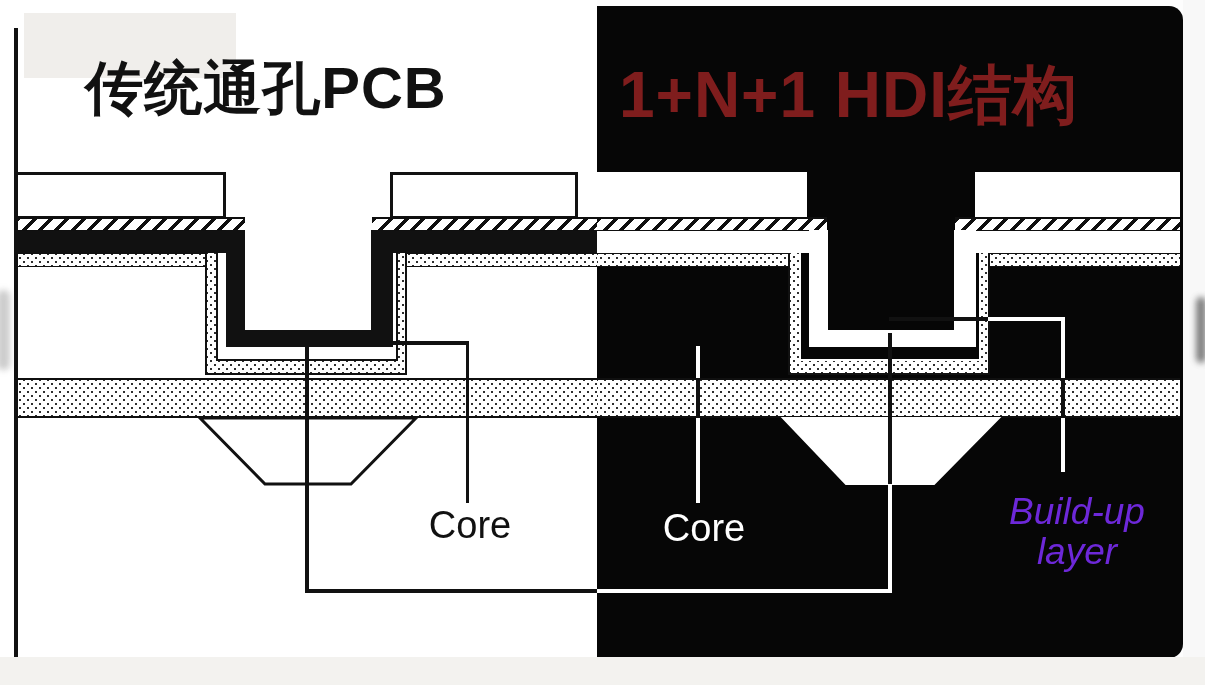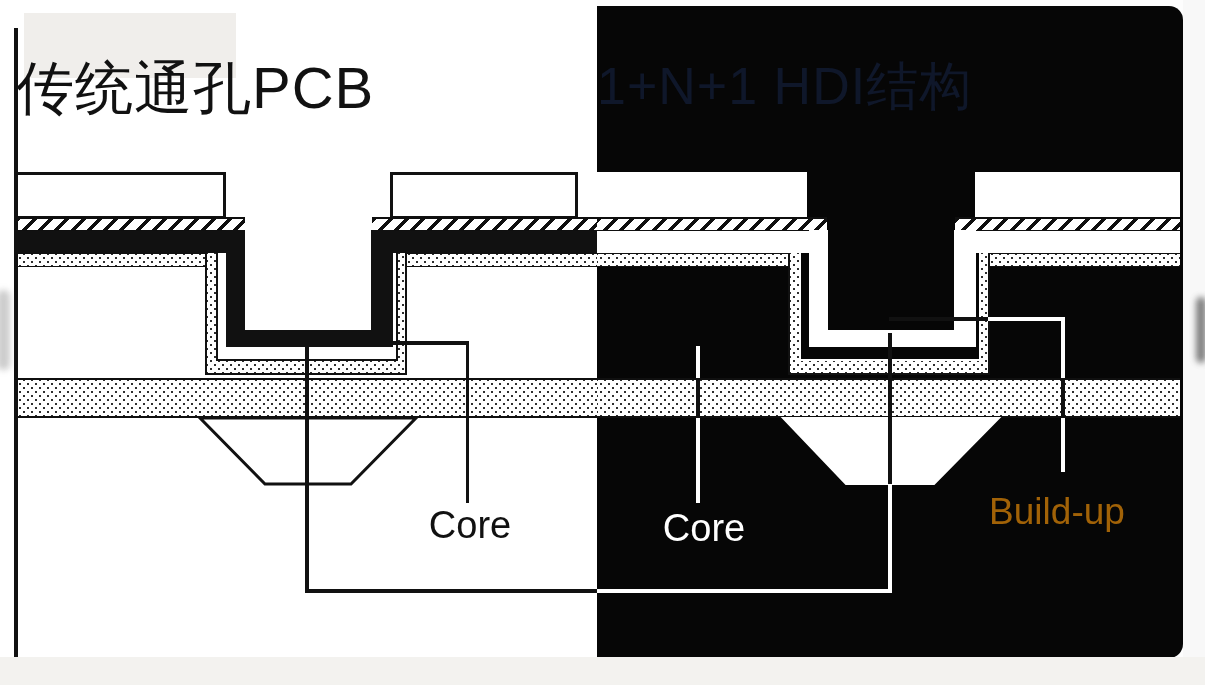--- a/index.html
+++ b/index.html
@@ -12,40 +12,40 @@
         background-image:radial-gradient(#2e2e2e 1.1px, transparent 1.35px),
                          radial-gradient(#2e2e2e 1.1px, transparent 1.35px);
         background-size:8px 8px;background-position:0 0,4px 4px;}
   .hatch{background:repeating-linear-gradient(135deg,#0f0f0f 0 3.5px,#ffffff 3.5px 11.5px);
          border-top:2.5px solid #0f0f0f;border-bottom:2.5px solid #0f0f0f;box-sizing:border-box;}
   .strip{border-top:2.5px solid #0f0f0f;border-bottom:2.5px solid #0f0f0f;box-sizing:border-box;}
   .padL{background:#fff;border:3.5px solid #111;box-sizing:border-box;}
   .padR{background:#fff;box-sizing:border-box;}
   .ink{background:var(--ink,#111);}
   .wht{background:#fff;}
-  .title{font-weight:400;text-align:left;white-space:nowrap;letter-spacing:1px;}
+  .title{font-weight:700;text-align:center;white-space:nowrap;letter-spacing:1px;}
   .lbl{text-align:center;line-height:1.05;}
   .pocket{border:2.5px solid #111;border-top:none;box-sizing:border-box;}
   .clearL{background:#fff;border:2px solid #111;border-top:none;box-sizing:border-box;}
   .clearR{background:var(--right_background,#060606);border:2px solid #fff;border-top:none;box-sizing:border-box;}
   .smudge{filter:blur(3px);border-radius:6px;}
 </style>
 </head>
 <body>
 
 <div class="stage">
 
   <div class="abs" style="left:1183px;top:0;width:22px;height:658px;background:var(--page_margin,#f8f8f8);"></div>
   <div class="abs" style="left:0;top:0;width:597px;height:658px;background:var(--left_background,#fff);"></div>
   <div class="abs" style="left:24px;top:13px;width:212px;height:65px;background:#f0eeeb;"></div>
 
   <div class="abs" style="left:597px;top:6px;width:586px;height:652px;background:var(--right_background,#060606);border-radius:0 14px 14px 0;"></div>
 
   <div class="abs title" style="left:16px;top:50px;width:500px;font-size:58px;color:var(--ink,#111);">传统通孔PCB</div>
-  <div class="abs title" style="left:597px;top:52px;width:503px;font-size:52px;color:#0f172a;">1+N+1 HDI结构</div>
+  <div class="abs title" style="left:597px;top:52px;width:503px;font-size:64px;color:#7f1d1d;">1+N+1 HDI结构</div>
 
   <div class="abs padL" style="left:15px;top:172px;width:211px;height:47px;"></div>
   <div class="abs padL" style="left:390px;top:172px;width:188px;height:47px;"></div>
 
   <div class="abs hatch" style="left:16px;top:217px;width:229px;height:15px;"></div>
   <div class="abs hatch" style="left:372px;top:217px;width:225px;height:15px;"></div>
 
   <div class="abs ink" style="left:16px;top:231px;width:229px;height:23px;"></div>
   <div class="abs ink" style="left:371px;top:231px;width:226px;height:23px;"></div>
 
@@ -97,21 +97,22 @@
   <div class="abs wht" style="left:696px;top:418px;width:3.5px;height:85px;"></div>
 
   <div class="abs ink" style="left:889px;top:317px;width:99px;height:3.5px;"></div>
   <div class="abs wht" style="left:988px;top:317px;width:76px;height:3.5px;"></div>
   <div class="abs wht" style="left:1061px;top:317px;width:3.5px;height:61px;"></div>
   <div class="abs ink" style="left:1061px;top:378px;width:3.5px;height:40px;"></div>
   <div class="abs wht" style="left:1061px;top:418px;width:3.5px;height:54px;"></div>
 
   <div class="abs lbl" style="left:400px;top:506px;width:140px;font-size:38px;color:var(--ink,#111);">Core</div>
   <div class="abs lbl" style="left:634px;top:509px;width:140px;font-size:38px;color:#fff;">Core</div>
-  <div class="abs lbl" style="left:976px;top:492px;width:162px;font-size:37px;color:#a16207;line-height:40px;">
+  <div class="abs lbl" style="left:996px;top:492px;width:162px;font-size:37px;color:#6d28d9;line-height:40px;font-style:italic;">
     <span style="display:block;">Build-up</span>
+    <span style="display:block;">layer</span>
   </div>
 
   <div class="abs ink" style="left:14px;top:28px;width:3.5px;height:630px;"></div>
   <div class="abs" style="left:0;top:657px;width:1205px;height:28px;background:var(--page_bottom_strip,#f3f2ef);"></div>
   <div class="abs smudge" style="left:-3px;top:290px;width:13px;height:80px;background:#9a9a9a;opacity:.5;"></div>
   <div class="abs smudge" style="left:1196px;top:297px;width:10px;height:66px;background:#555;opacity:.75;"></div>
 </div>
 
 </body></html>

